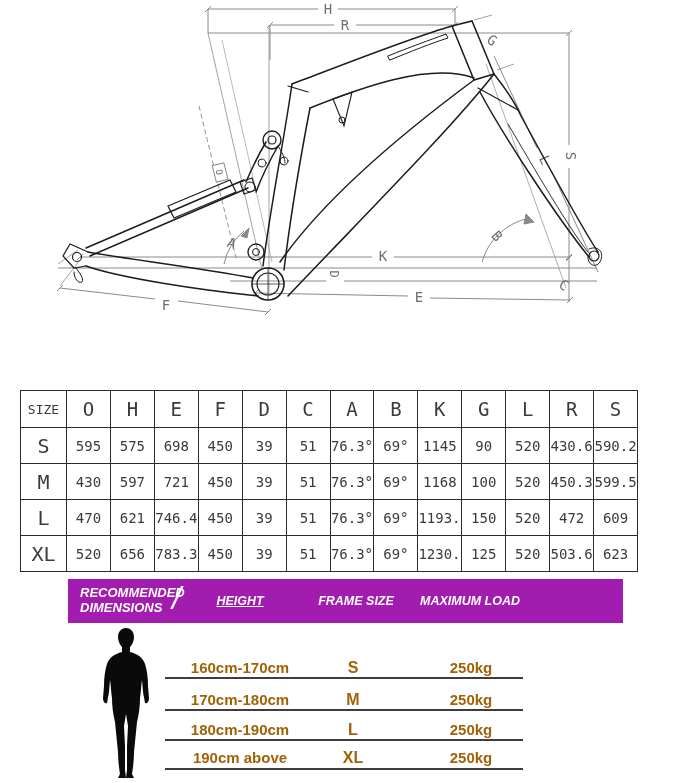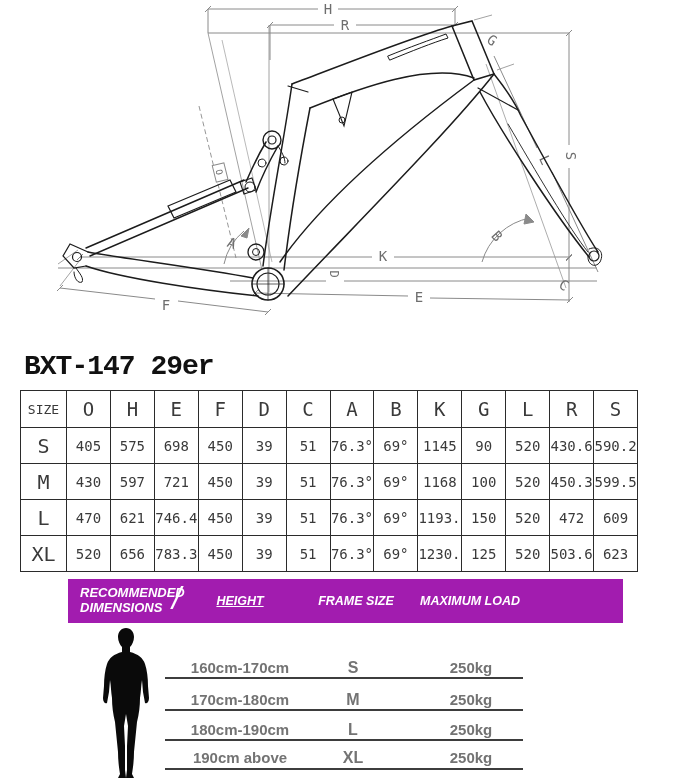--- a/index.html
+++ b/index.html
@@ -26,21 +26,21 @@
   #rec-bar{position:absolute;left:68px;top:579px;width:555px;height:44px;background:#a21caf;
         color:#fff;font-family:"Liberation Sans", sans-serif;font-style:italic;font-weight:700;}
   #rec-bar .t1{position:absolute;left:12px;top:6px;font-size:13px;line-height:15px;}
   #rec-bar .slash{position:absolute;left:104px;top:1px;font-size:32px;font-weight:400;}
   #rec-bar .colh{position:absolute;top:15px;transform:translateX(-50%);font-size:12.5px;white-space:nowrap;}
   #rec-bar .col-height{left:172px;text-decoration:underline;}
   #rec-bar .col-frame{left:288px;}
   #rec-bar .col-load{left:402px;}
   #silhouette{position:absolute;left:88px;top:626px;}
   .rec-row{position:absolute;left:0;width:680px;height:18px;
-        font-family:"Liberation Sans", sans-serif;font-weight:700;font-size:15px;color:#737373;}
+        font-family:"Liberation Sans", sans-serif;font-weight:700;font-size:15px;color:#a16207;}
   .rec-row span{position:absolute;transform:translateX(-50%);white-space:nowrap;}
   .rec-row .h{left:240px;}
   .rec-row .fs{left:353px;font-size:16px;}
   .rec-row .ml{left:471px;}
   .rec-line{position:absolute;left:165px;width:358px;height:0;border-top:2px solid #3d3d3d;}
 </style>
 </head>
 <body>
 
 <div id="page">
@@ -159,21 +159,20 @@
 
       <path d="M478,88 L518,110" stroke-width="1.2"></path>
       <path d="M494,74 C505,88 515,102 521,116 C545,160 580,225 598,252"></path>
       <path d="M480,92 C500,130 555,215 589,257"></path>
       <path d="M508,124 C535,170 570,230 588,252" stroke-width="0.9"></path>
       <circle cx="594" cy="256" r="5" stroke-width="1.2"></circle>
       <path d="M589,249 C598,245 605,252 600,262 C595,269 587,264 588,256" stroke-width="1"></path>
     </g>
   </svg>
 
-  <div id="model-title">BXT-147 29er</div>
 
   <table id="geo-table">
     <colgroup>
         <col class="c-size">
         <col>
         <col>
         <col>
         <col>
         <col>
         <col>
@@ -197,21 +196,21 @@
       <td class="hdr-letter">A</td>
       <td class="hdr-letter">B</td>
       <td class="hdr-letter">K</td>
       <td class="hdr-letter">G</td>
       <td class="hdr-letter">L</td>
       <td class="hdr-letter">R</td>
       <td class="hdr-letter">S</td>
     </tr>
     <tr>
       <td class="size-letter">S</td>
-      <td class="num">405</td>
+      <td class="num">595</td>
       <td class="num">575</td>
       <td class="num">698</td>
       <td class="num">450</td>
       <td class="num">39</td>
       <td class="num">51</td>
       <td class="num">76.3°</td>
       <td class="num">69°</td>
       <td class="num">1145</td>
       <td class="num">90</td>
       <td class="num">520</td>

